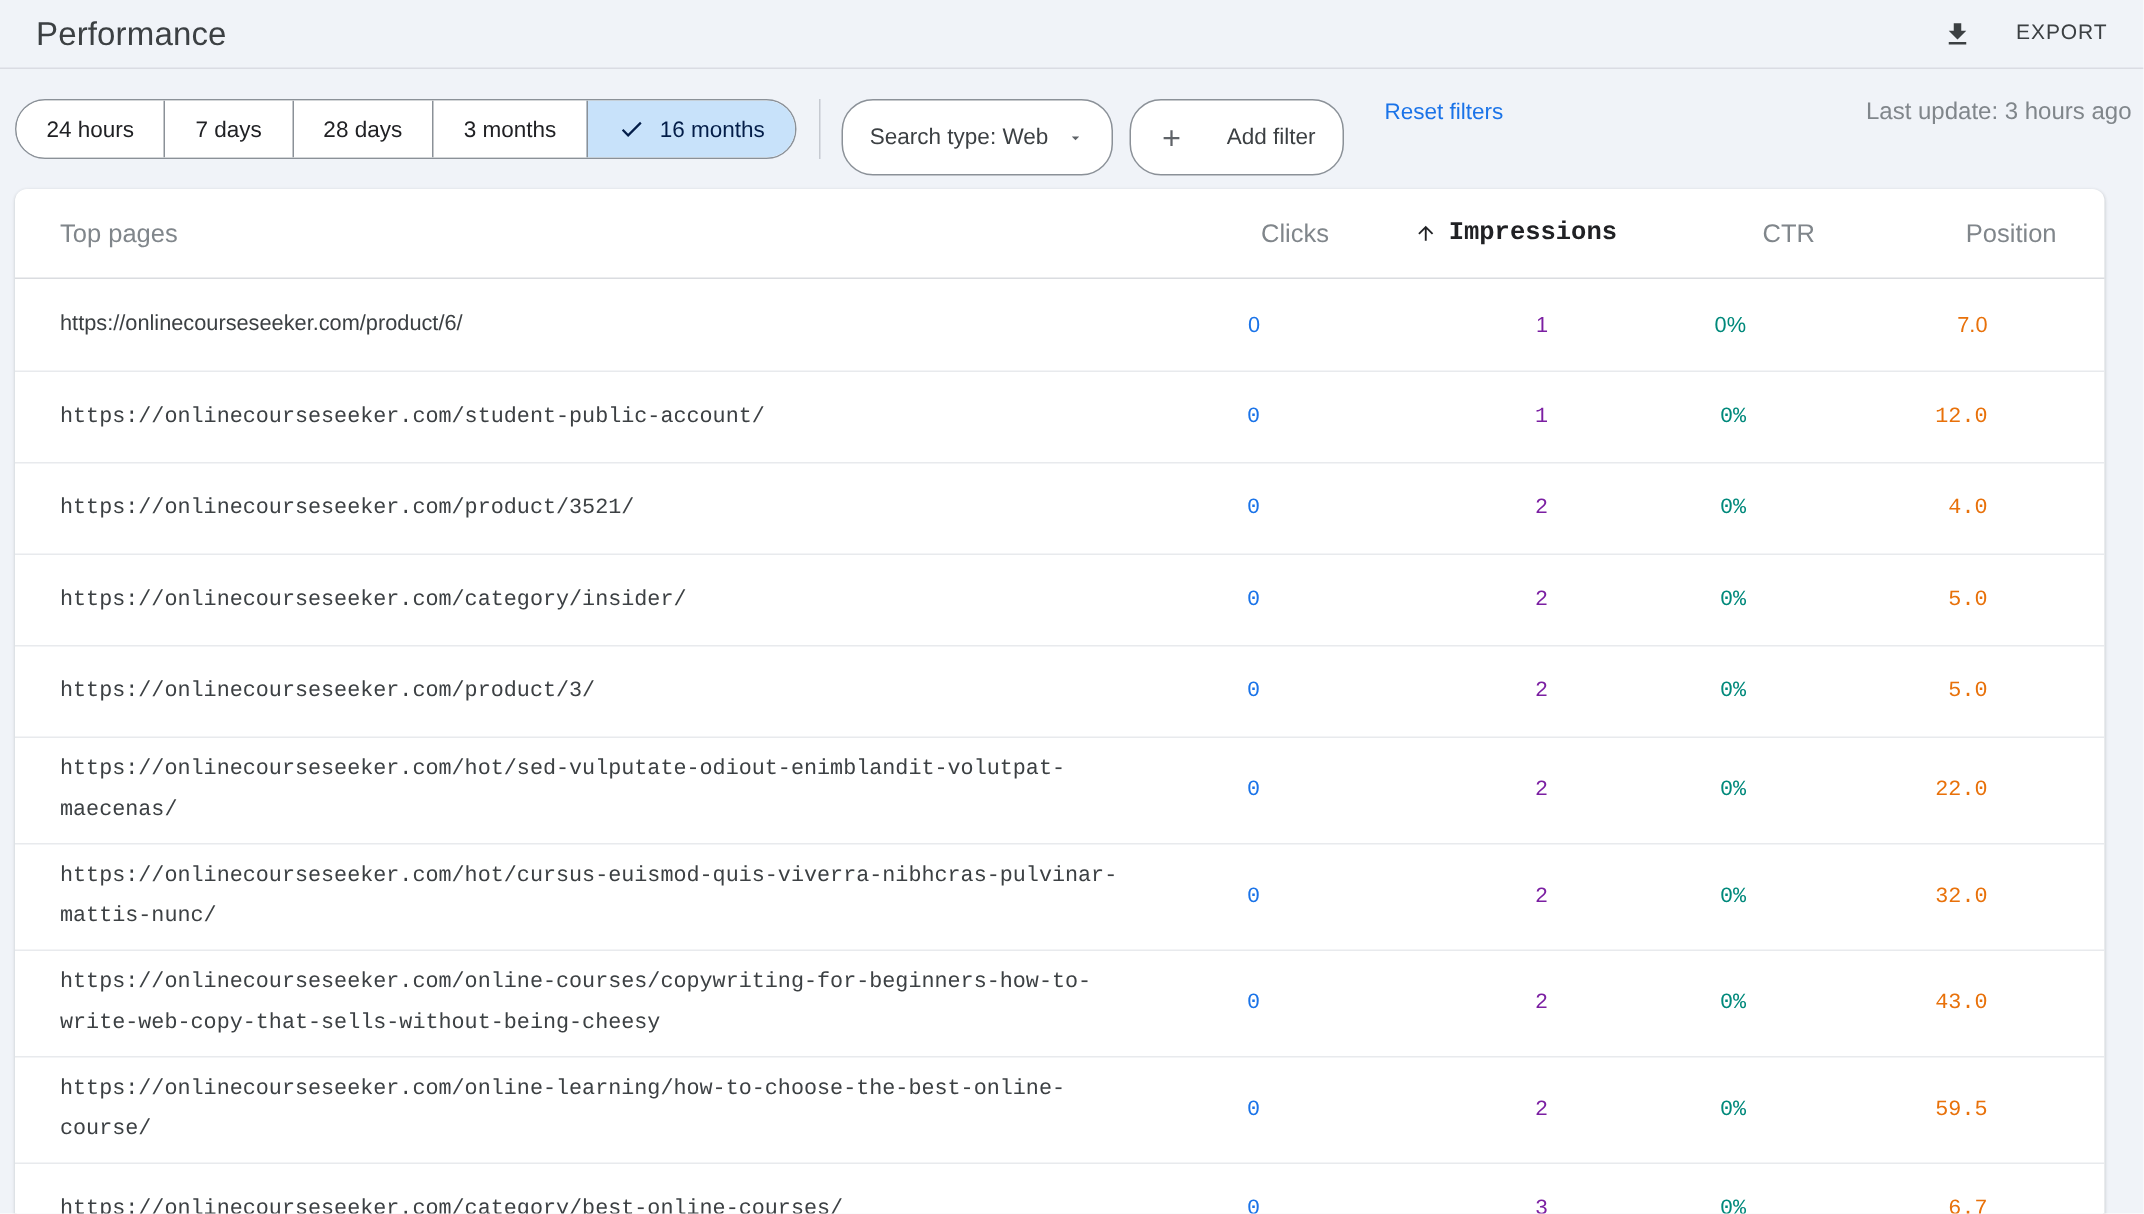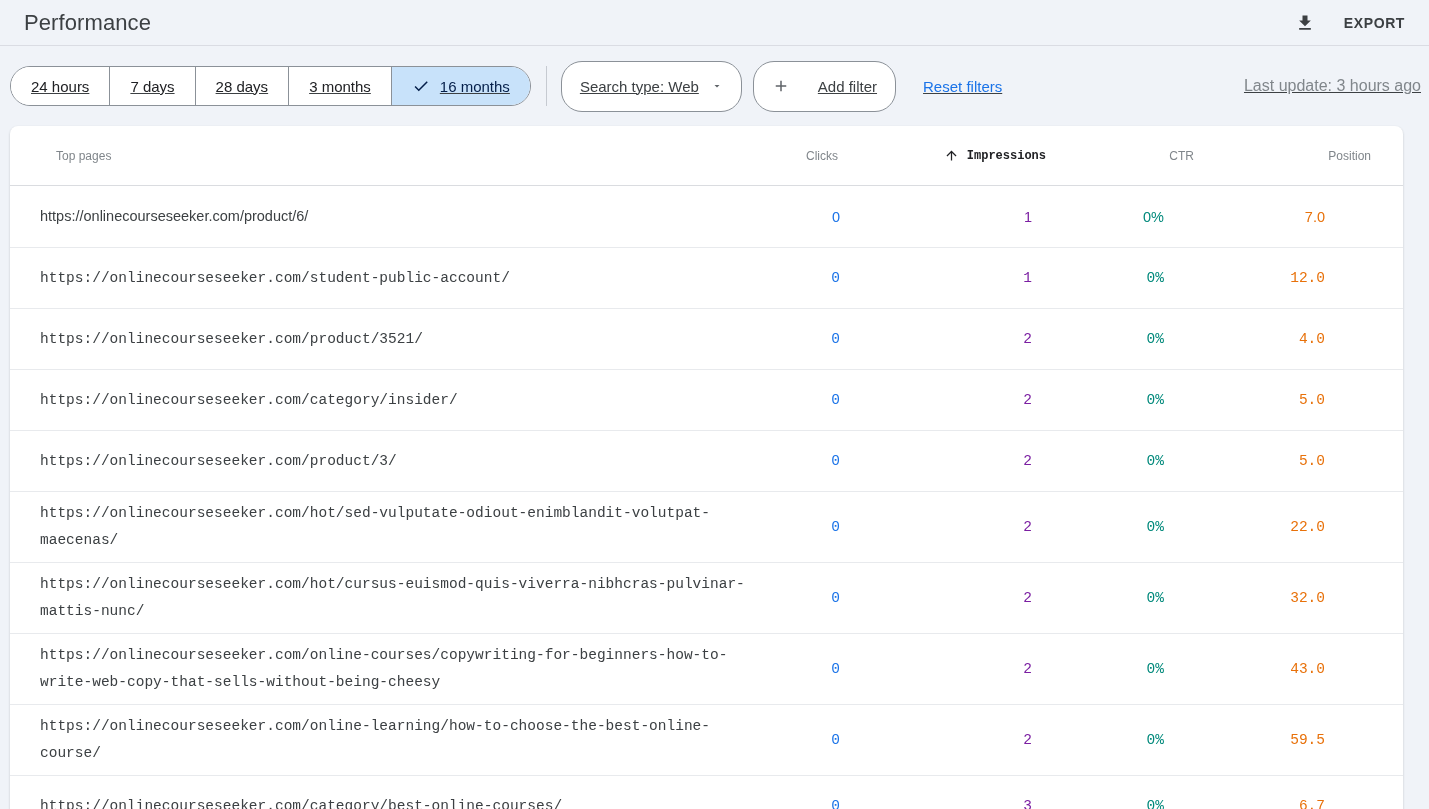--- a/index.html
+++ b/index.html
@@ -11,30 +11,30 @@
   }
   svg { display:block; }
 
   
   .topbar {
     height:46px; display:flex; align-items:center; justify-content:space-between;
     padding:0 24px; border-bottom:1px solid #dadce3;
   }
   .page-title { font-size:22px; font-weight:500; color:#3c4043; letter-spacing:.1px; }
   .export-btn {
-    display:flex; align-items:center; gap:29px; background:none; border:none;
-    font-family:inherit; font-size:14px; font-weight:700; letter-spacing:.6px;
+    display:flex; gap:29px; background:none; border:none;
+    font-family:inherit; font-size:14px; font-weight:400; letter-spacing:.6px;
     color:#3c4043; cursor:pointer;
   }
   .export-btn svg { width:20px; height:20px; fill:#3c4043; }
 
   
   .filterbar {
-    display:flex; align-items:center;
-    margin:20px 8px 0 10px; height:40px;text-decoration:underline;
+    display:flex; 
+    margin:20px 8px 0 10px; height:40px;
   }
   .seg-group {
     display:flex; height:40px; border:1px solid #8b9198; border-radius:21px;
     overflow:hidden; background:#fff;
   }
   .seg {
     display:flex; align-items:center; justify-content:center; gap:10px;
     padding:0 20px; background:#fff; border:none; border-left:1px solid #8b9198;
     font-family:inherit; font-size:15px; color:#202124; cursor:pointer; white-space:nowrap;
   }
@@ -73,21 +73,21 @@
   .trow + .trow { border-top:1px solid #e8eaed;font-family:Liberation Mono, monospace; }
   .cell.url {
     flex:1; padding-left:30px; font-size:14.5px; color:#3c4043;
     line-height:27px; max-width:740px; overflow-wrap:break-word; padding-top:8px; padding-bottom:8px;
   }
   .cell.num { text-align:right; font-size:14.5px; }
   .col-clicks { width:90px; }
   .col-impr { width:192px; }
   .col-ctr { width:132px; }
   .col-pos { width:161px; padding-right:0; }
-  .thead .hcell { font-size:12px; color:#80868b; text-align:right; cursor:pointer;margin-left:16px; }
+  .thead .hcell { font-size:17px; color:#80868b; text-align:right; cursor:pointer; }
   .thead .hurl { flex:1; padding-left:30px; text-align:left; cursor:default; }
   .thead .sorted {
     color:#202124; font-weight:700; display:flex; align-items:center;
     justify-content:flex-end; gap:8px;font-family:Liberation Mono, monospace;
   }
   .thead .sorted svg { width:15px; height:15px; fill:#202124; }
   .card { padding-right:32px; }
   .card .thead, .card .trow { margin-right:-32px; padding-right:32px; }
 
   .v-clicks { color:var(--clicks,#1a73e8); }

